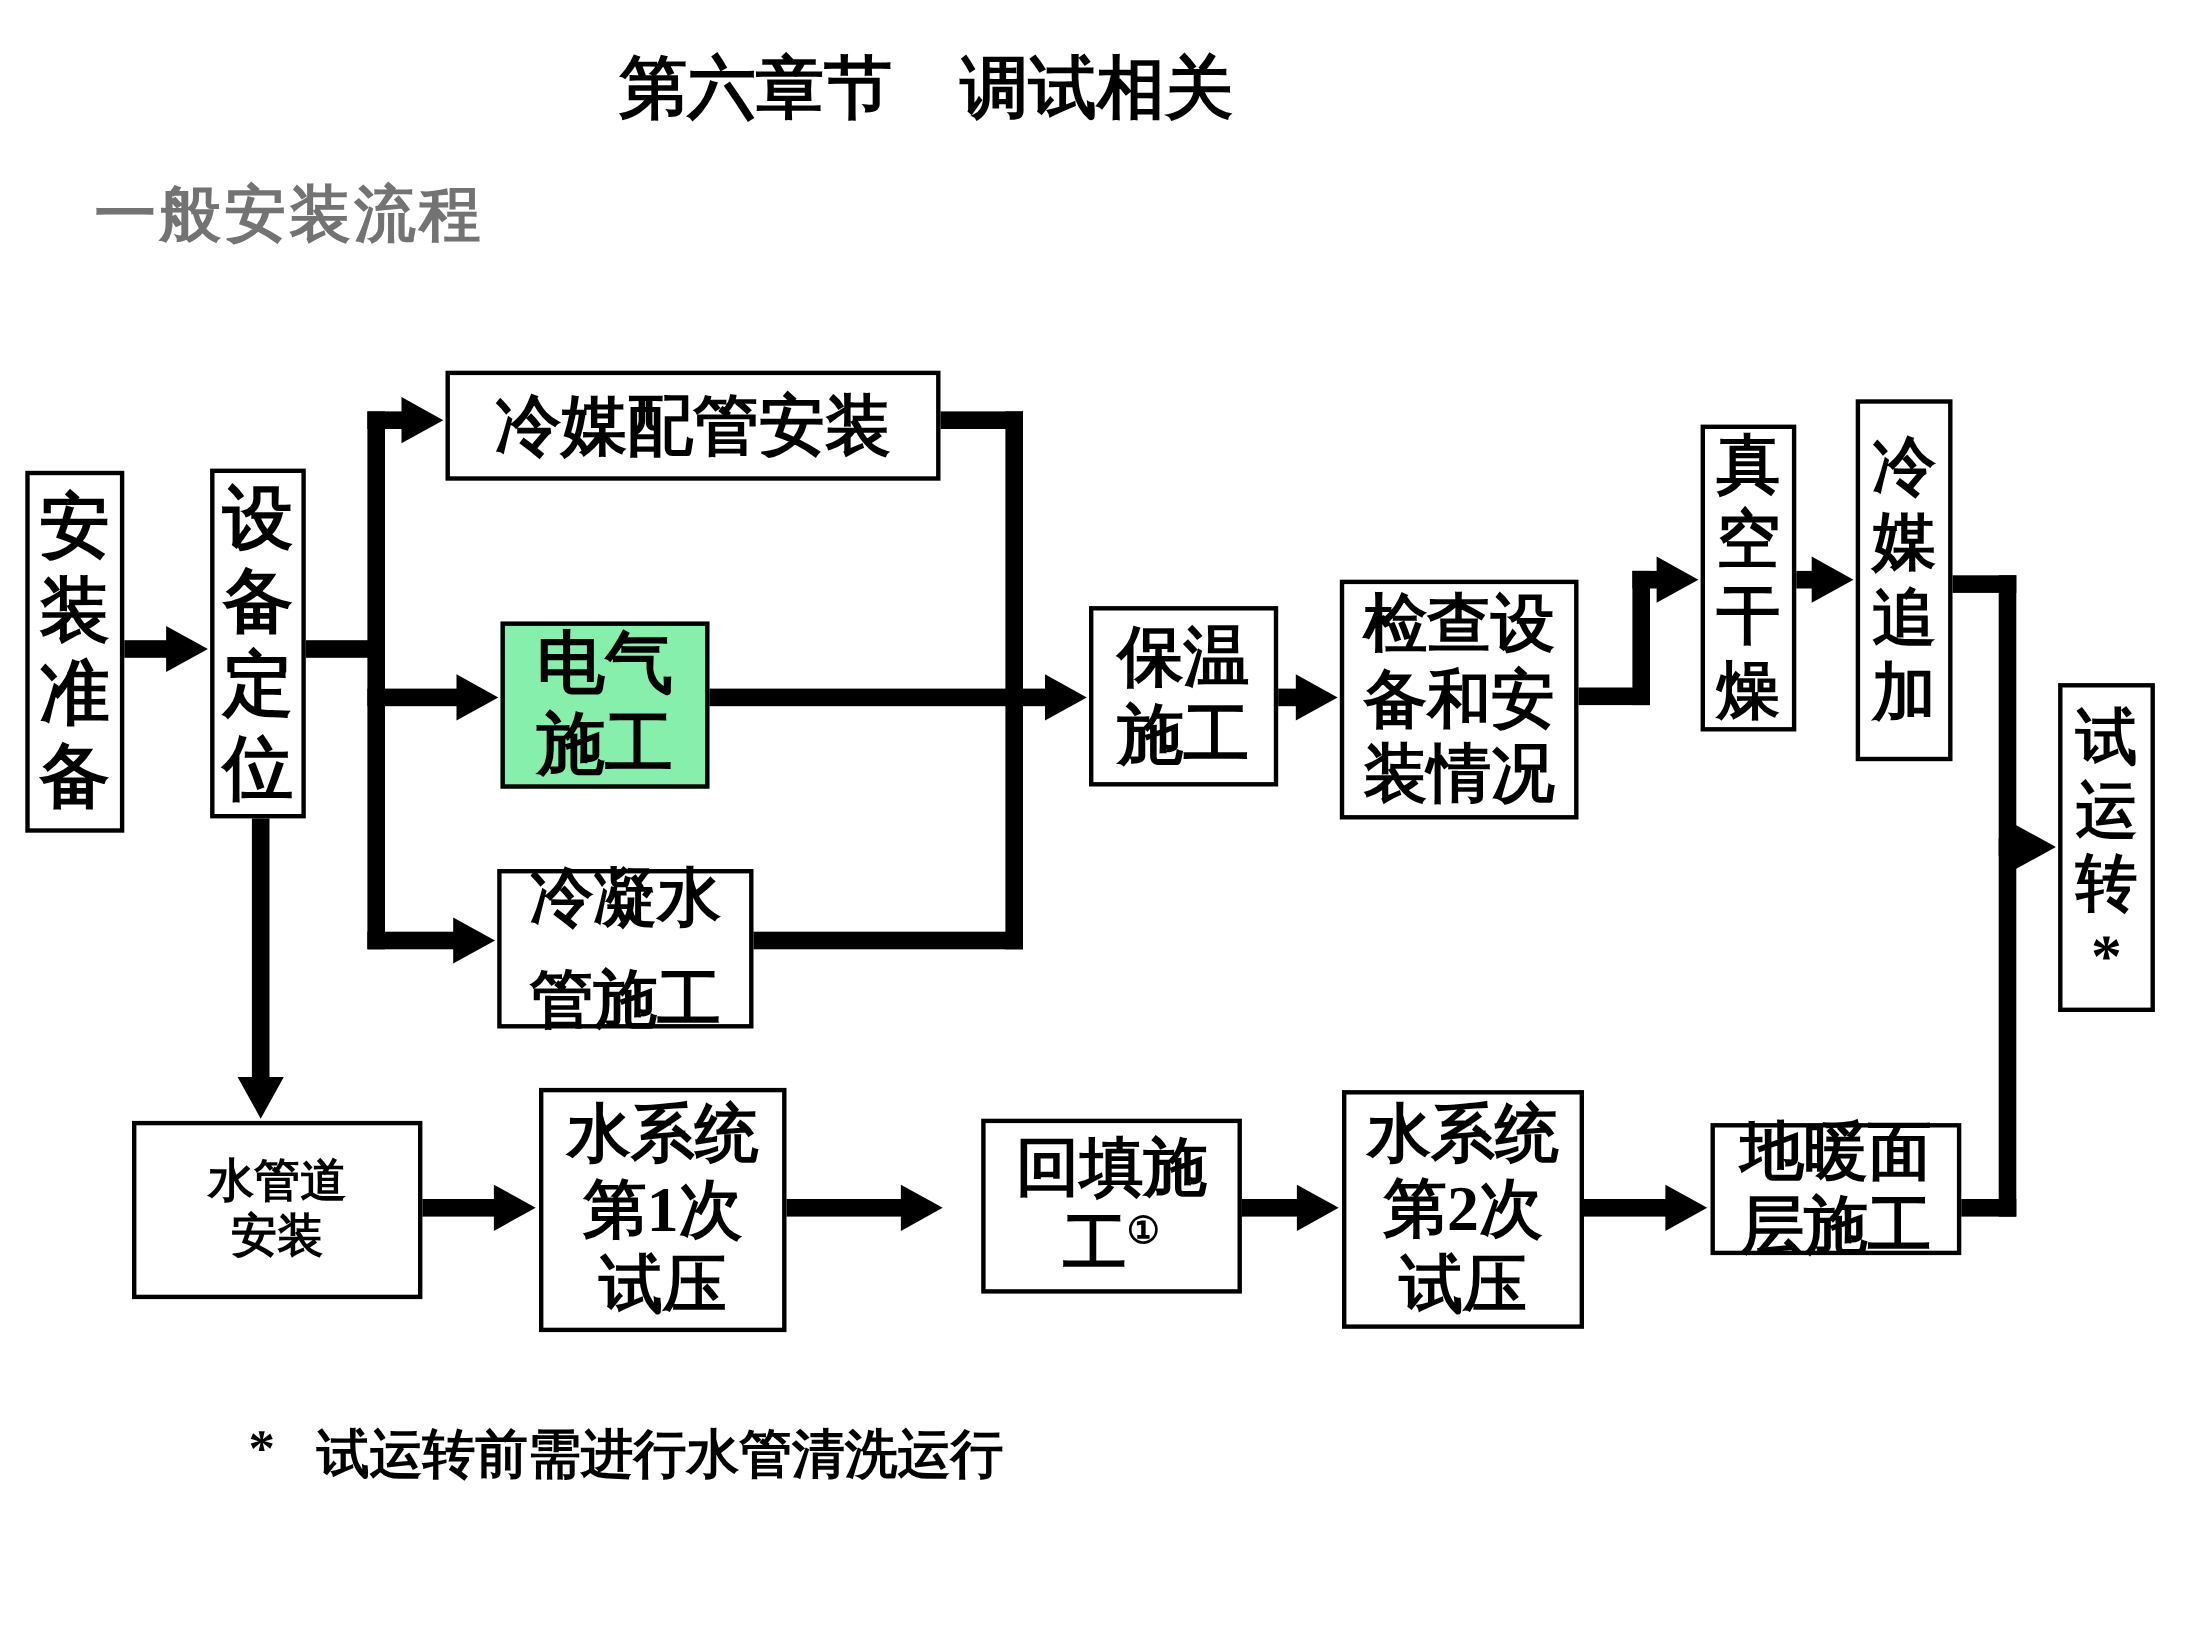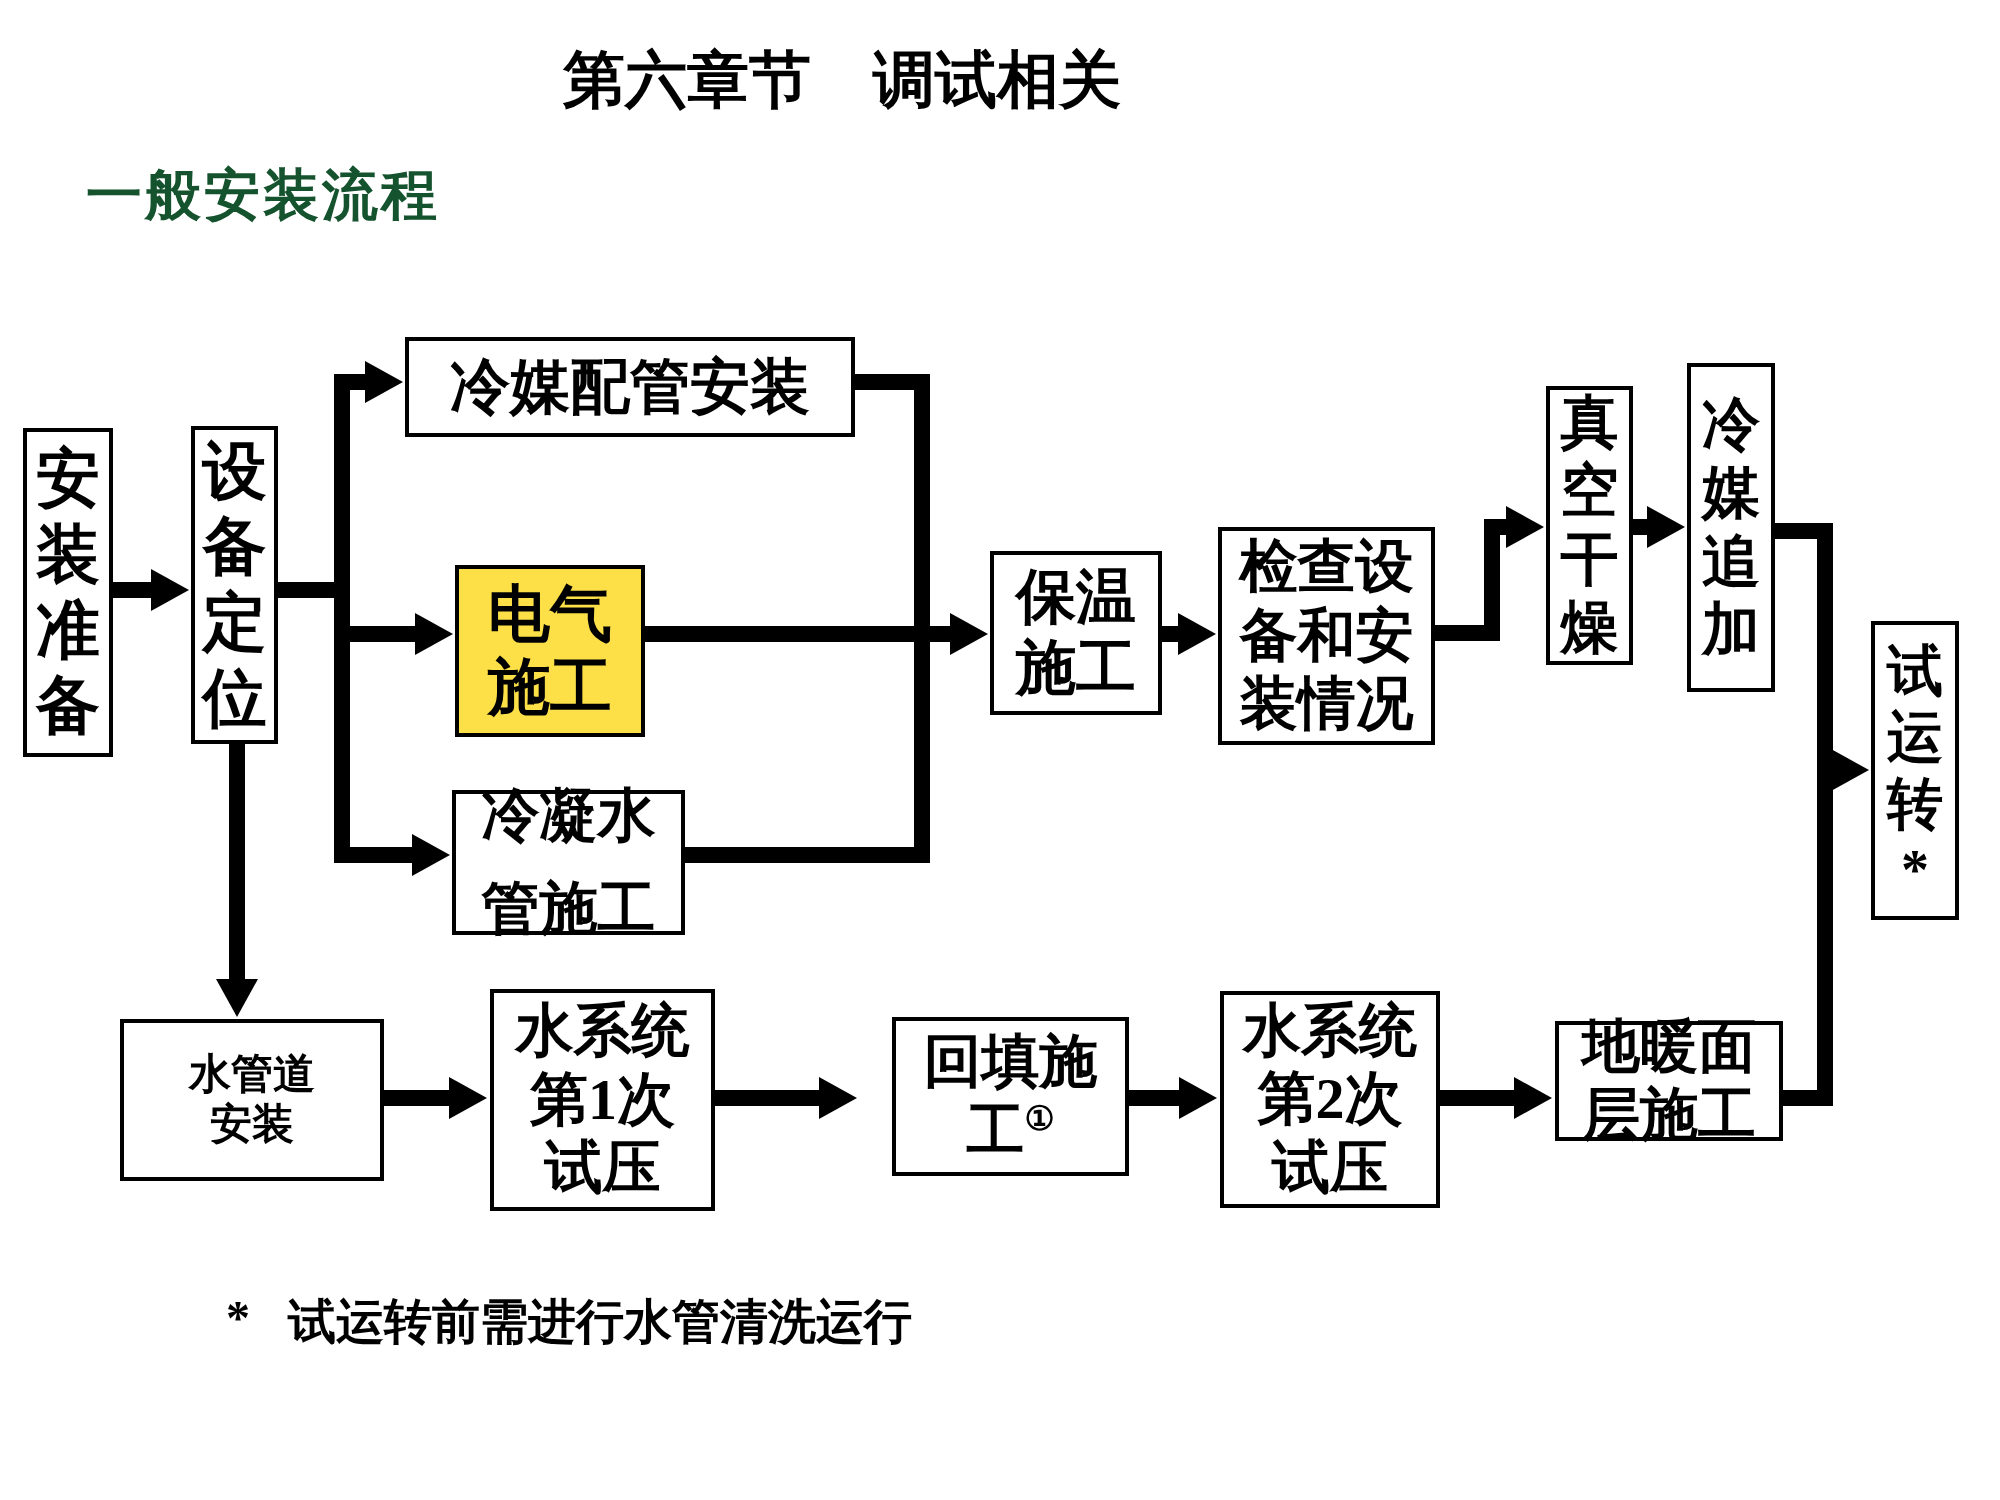--- a/index.html
+++ b/index.html
@@ -15,21 +15,21 @@
   .seg{position:absolute;background:#000;}
   .ah{position:absolute;width:0;height:0;}
   .footnote{position:absolute;left:226px;top:1290px;font-size:48px;font-weight:bold;
             display:flex;gap:38px;white-space:nowrap;}
 </style>
 </head>
 <body>
 
 <div id="canvas">
   <div class="page-title">第六章节　调试相关</div>
-  <div class="subtitle" style="color: #14532d;">一般安装流程</div>
+  <div class="subtitle" style="color: #737373;">一般安装流程</div>
   <div id="diagram">
       <div class="seg" style="left: 105px; top: 582px; width: 58px; height: 16px; background: rgb(0, 0, 0);"></div>
       <div class="ah" style="border-top: 21px solid transparent; border-bottom: 21px solid transparent; border-left: 38px solid rgb(0, 0, 0); left: 151px; top: 569px;"></div>
       <div class="seg" style="left: 270px; top: 582px; width: 80px; height: 16px; background: rgb(0, 0, 0);"></div>
       <div class="seg" style="left: 334px; top: 374px; width: 16px; height: 489px; background: rgb(0, 0, 0);"></div>
       <div class="seg" style="left: 334px; top: 374px; width: 43px; height: 16px; background: rgb(0, 0, 0);"></div>
       <div class="ah" style="border-top: 21px solid transparent; border-bottom: 21px solid transparent; border-left: 38px solid rgb(0, 0, 0); left: 365px; top: 361px;"></div>
       <div class="seg" style="left: 334px; top: 626px; width: 93px; height: 16px; background: rgb(0, 0, 0);"></div>
       <div class="ah" style="border-top: 21px solid transparent; border-bottom: 21px solid transparent; border-left: 38px solid rgb(0, 0, 0); left: 415px; top: 613px;"></div>
       <div class="seg" style="left: 334px; top: 847px; width: 90px; height: 16px; background: rgb(0, 0, 0);"></div>
@@ -70,21 +70,21 @@
       </div>
       <div class="node vertical" style="left: 191px; top: 426px; width: 87px; height: 318px; font-size: 64px; border-color: rgb(0, 0, 0); background: rgb(255, 255, 255);">
         <div class="line">设</div>
         <div class="line">备</div>
         <div class="line">定</div>
         <div class="line">位</div>
       </div>
       <div class="node" style="left: 405px; top: 337px; width: 450px; height: 100px; font-size: 60px; border-color: rgb(0, 0, 0); background: rgb(255, 255, 255);">
         <div class="line">冷媒配管安装</div>
       </div>
-      <div class="node" style="left: 455px; top: 565px; width: 190px; height: 172px; font-size: 62px; border-color: rgb(0, 0, 0); background: #fde047;">
+      <div class="node" style="left: 455px; top: 565px; width: 190px; height: 152px; font-size: 62px; border-color: rgb(0, 0, 0); background: #86efac;">
         <div class="line">电气</div>
         <div class="line">施工</div>
       </div>
       <div class="node" style="left: 452px; top: 790px; width: 233px; height: 145px; font-size: 58px; border-color: rgb(0, 0, 0); background: rgb(255, 255, 255); gap: 24px;">
         <div class="line">冷凝水</div>
         <div class="line">管施工</div>
       </div>
       <div class="node" style="left: 990px; top: 551px; width: 172px; height: 164px; font-size: 60px; border-color: rgb(0, 0, 0); background: rgb(255, 255, 255);">
         <div class="line">保温</div>
         <div class="line">施工</div>

